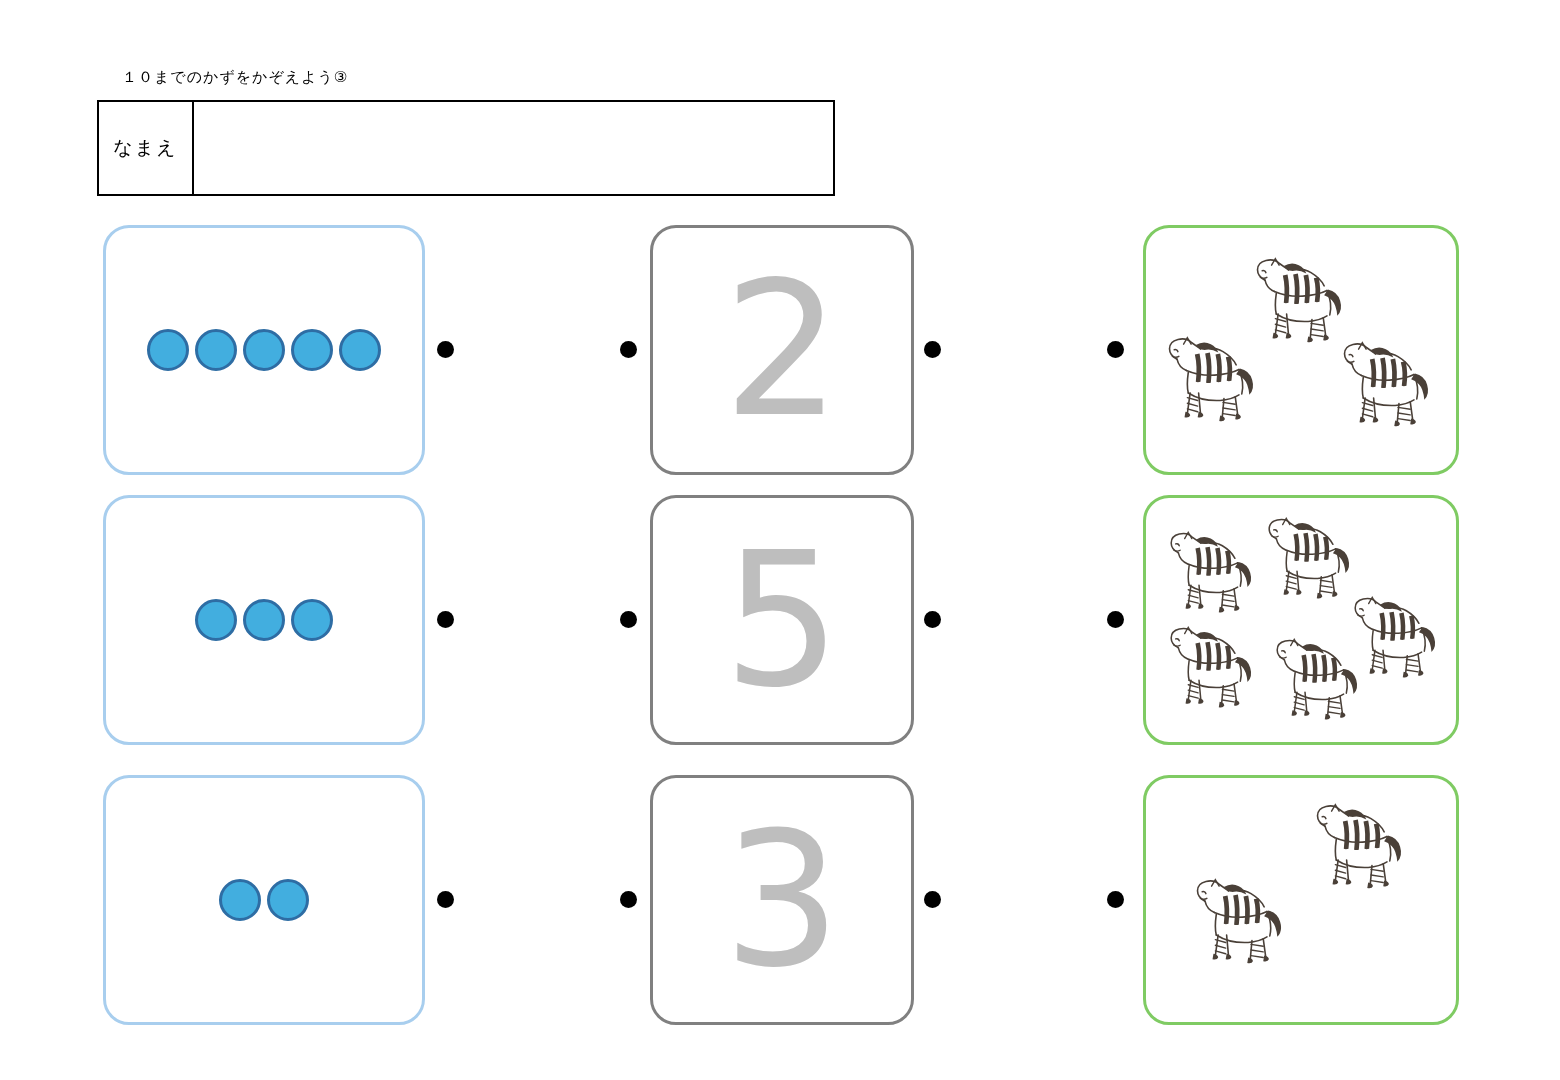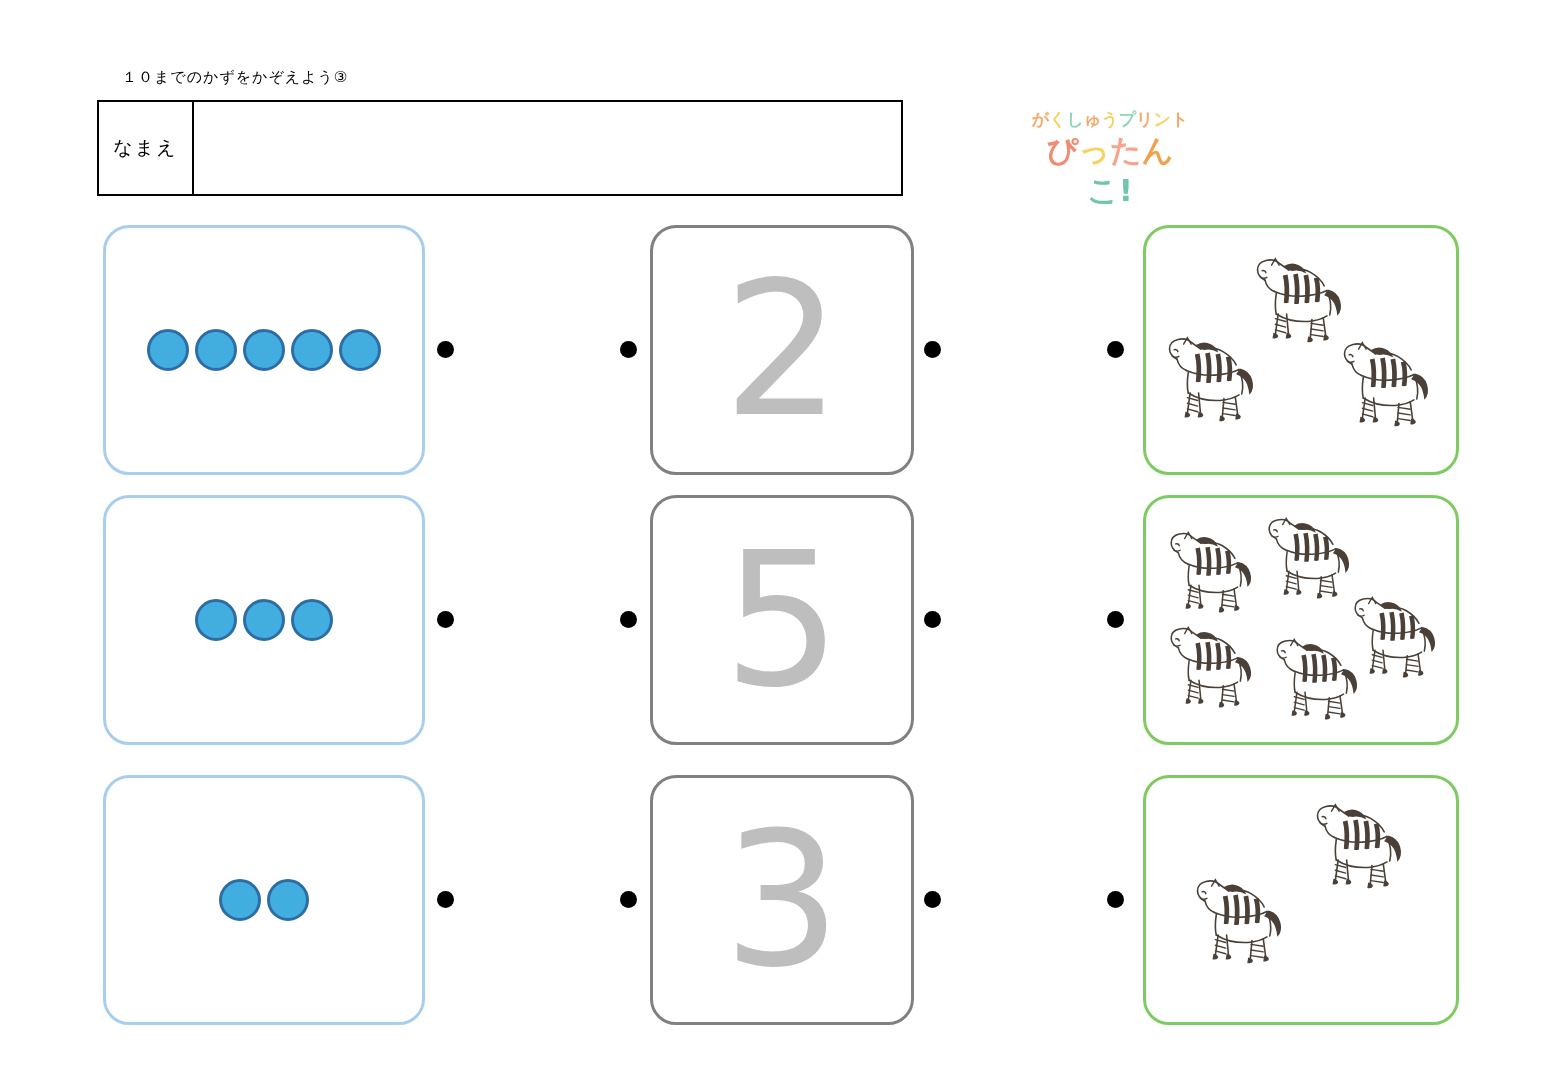--- a/index.html
+++ b/index.html
@@ -13,21 +13,21 @@
   .sheet{position:absolute;left:0;top:0;width:1560px;height:1080px;}
 
   
   .title{
     position:absolute;left:122px;top:68px;
     font-size:15px;letter-spacing:1px;color:#000;
     white-space:nowrap;
     font-family:"DejaVu Sans", sans-serif;
   }
   .namebox{
-    position:absolute;left:97px;top:100px;width:806px;height:96px;
+    position:absolute;left:97px;top:100px;width:738px;height:96px;
     border:2px solid #000;box-sizing:border-box;display:flex;
   }
   .namebox .cell-label{
     width:95px;border-right:2px solid #000;box-sizing:border-box;
     display:flex;align-items:center;justify-content:center;
     font-size:19px;letter-spacing:2px;color:#000;
     font-family:"DejaVu Sans", sans-serif;
   }
   .namebox .cell-write{flex:1;}
 
@@ -93,24 +93,20 @@
 
 <div class="sheet">
 
   <div class="title">１０までのかずをかぞえよう③</div>
 
   <div class="namebox">
     <div class="cell-label">なまえ</div>
     <div class="cell-write"></div>
   </div>
 
-  <div class="logo">
-    <div class="l1"><span class="c-or">が</span><span class="c-ye">く</span><span class="c-gr">し</span><span class="c-or">ゅ</span><span class="c-ye">う</span><span class="c-gr">プ</span><span class="c-or">リ</span><span class="c-ye">ン</span><span class="c-or">ト</span></div>
-    <div class="l2"><span class="c-sa">ぴ</span><span class="c-ye">っ</span><span class="c-pk">た</span><span class="c-am">ん</span><span class="c-te">こ</span><span class="c-te">!</span></div>
-  </div>
 
   <div class="row r0">
     <div class="card left">
       <div class="dots-wrap">
           <div class="bdot"></div>
           <div class="bdot"></div>
           <div class="bdot"></div>
           <div class="bdot"></div>
           <div class="bdot"></div>
         </div>

